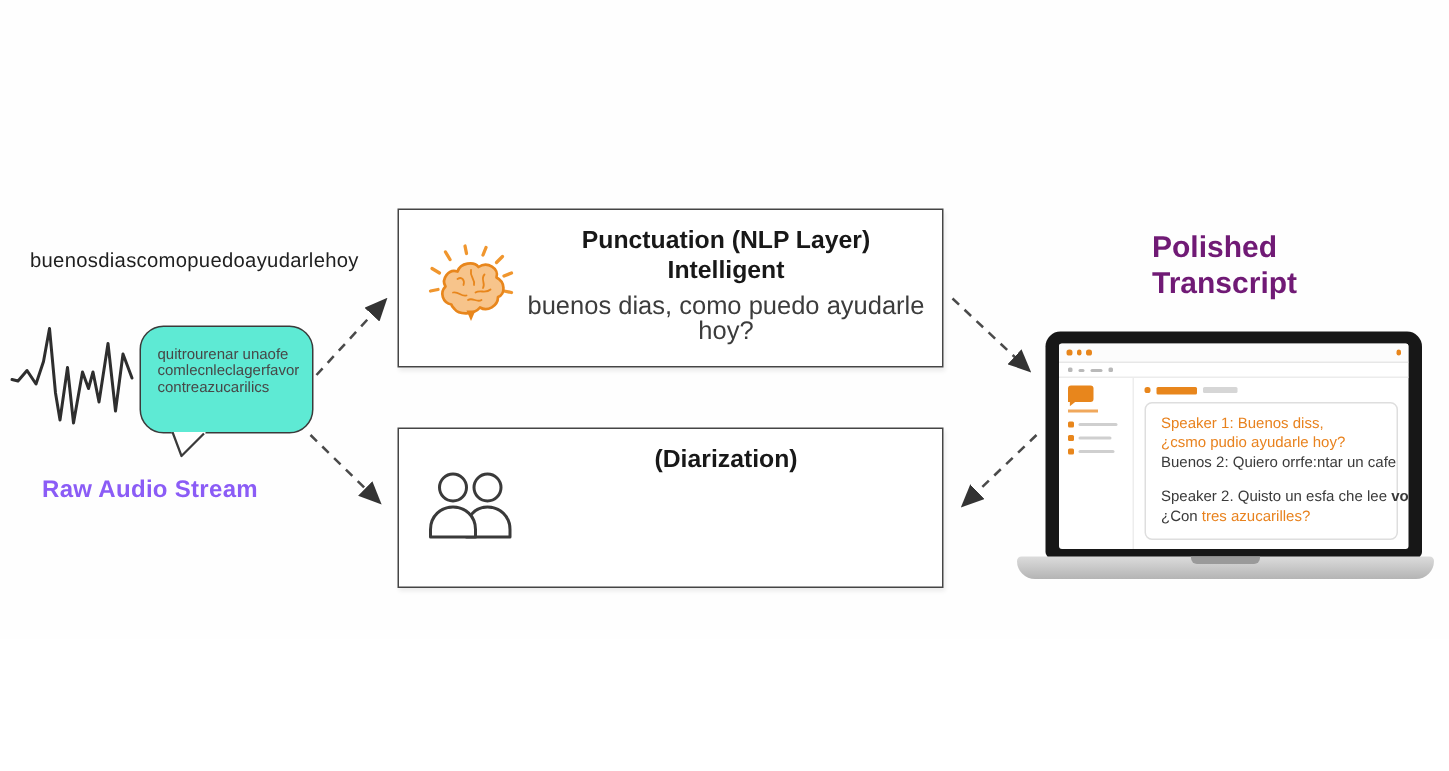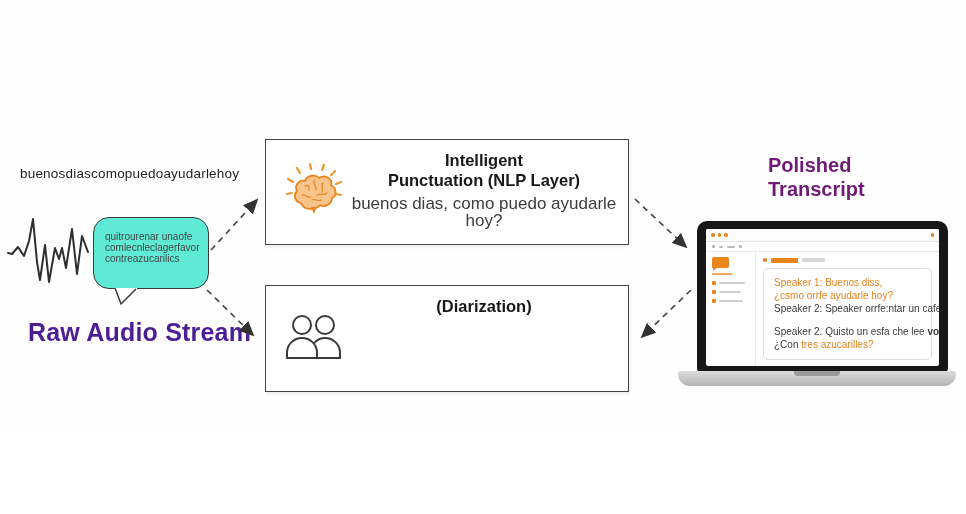--- a/index.html
+++ b/index.html
@@ -10,21 +10,21 @@
   
   .raw-text{position:absolute;left:20px;top:166px;font-size:13.5px;color:#1f1f1f;letter-spacing:.2px;}
   .waveform{position:absolute;left:4px;top:205px;}
   .bubble{
     position:absolute;left:93px;top:217px;width:116px;height:72px;
     border:1.5px solid #3a3a3a;border-radius:16px;background:#5eead4;
     box-sizing:border-box;padding:13px 9px 0 11px;
     font-size:10px;line-height:11px;color:#474747;
   }
   .bubble-tail{position:absolute;left:113px;top:288px;}
-  .raw-label{position:absolute;left:28px;top:318px;font-size:25px;font-weight:bold;color:#4c1d95;letter-spacing:.2px;}
+  .raw-label{position:absolute;left:28px;top:318px;font-size:16px;font-weight:bold;color:#8b5cf6;letter-spacing:.2px;}
   
   .pbox{
     position:absolute;left:265px;width:364px;height:106px;background:#fff;
     border:1.5px solid #454545;box-sizing:border-box;box-shadow:1px 2px 3px rgba(0,0,0,.08);
   }
   #nlp-box{top:139px;}
   #diar-box{top:285px;height:107px;}
   .pbox .icon-wrap{position:absolute;left:18px;top:22px;}
   #diar-box .icon-wrap{top:26px;}
   .pbox .textcol{position:absolute;left:84px;right:10px;top:10px;text-align:center;}
@@ -121,22 +121,22 @@
           <path d="M30,18 C29,23 33,24 32,28"></path>
           <path d="M39,21 C36,24 40,27 38,30"></path>
           <path d="M18,33 C22,32 23,36 27,35"></path>
           <path d="M33,33 C36,31 40,34 43,31"></path>
           <path d="M28,38 C31,36 34,40 37,38"></path>
         </g>
         <path d="M27,45 L33,45 L30,52 Z" fill="#E8861C"></path>
       </svg>
     </div>
     <div class="textcol">
+      <div class="ptitle">Punctuation (NLP Layer)</div>
       <div class="ptitle">Intelligent</div>
-      <div class="ptitle">Punctuation (NLP Layer)</div>
       <div class="pbody">buenos dias, como puedo ayudarle hoy?</div>
     </div>
   </div>
 
   <div class="pbox" id="diar-box">
     <div class="icon-wrap">
       <svg width="62" height="52" viewBox="0 0 62 52">
         <g stroke="#3a3a3a" stroke-width="2" fill="#ffffff" stroke-linejoin="round">
           <circle cx="41" cy="13" r="9"></circle>
           <path d="M27,46 L27,41 C27,32 33,26 41,26 C49,26 56,32 56,41 L56,46 Z"></path>
@@ -204,22 +204,22 @@
           </div>
         </div>
         <div class="screen-main">
           <div class="main-head">
             <div class="head-dot"></div>
             <div class="head-bar-orange"></div>
             <div class="head-bar-gray"></div>
           </div>
           <div class="transcript-card">
             <div class="t-line t-orange">Speaker 1: Buenos diss,</div>
-            <div class="t-line t-orange">¿csmo orrfe ayudarle hoy?</div>
-            <div class="t-line t-dark">Speaker 2: Speaker orrfe:ntar un cafe</div>
+            <div class="t-line t-orange">¿csmo pudio ayudarle hoy?</div>
+            <div class="t-line t-dark">Buenos 2: Quiero orrfe:ntar un cafe</div>
             <div class="t-gap"></div>
             <div class="t-line t-dark"><span>Speaker 2. Quisto un esfa che lee </span><span class="t-bold">vor.</span></div>
             <div class="t-line"><span class="t-dark">¿Con </span><span class="t-orange">tres azucarilles?</span></div>
           </div>
         </div>
       </div>
     </div>
   </div>
   <div class="laptop-base">
     <div class="laptop-notch"></div>

